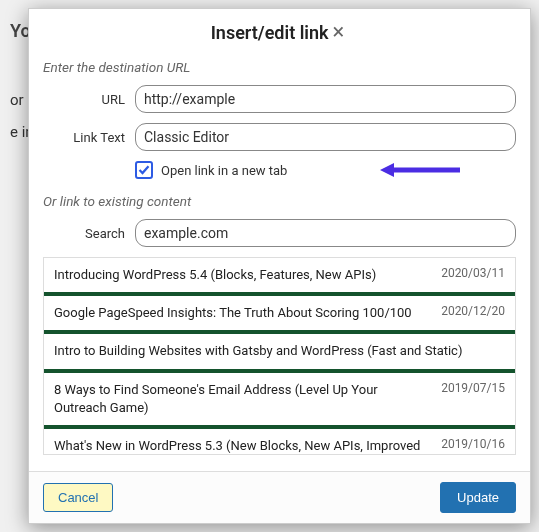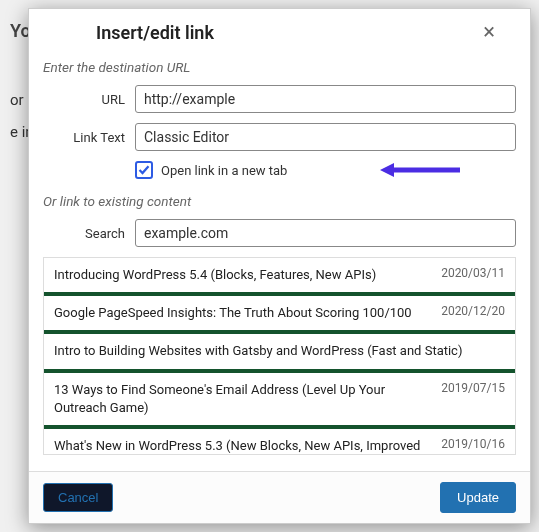--- a/index.html
+++ b/index.html
@@ -29,23 +29,22 @@
     bottom: 8px;
     background: #fff;
     border: 1px solid #ccc;
     box-shadow: 0 4px 20px rgba(0,0,0,0.4);
     display: flex;
     flex-direction: column;
   }
   .modal-header {
     padding: 12px 31px;
     display: flex;
-    justify-content: space-between;
-    align-items: center;
-    margin-left: 36px;
+    justify-content: center;
+    align-items: center;
   }
   .modal-title { font-size: 18px; font-weight: 600; color: #222; }
   .close-btn {
     font-size: 22px;
     color: #666;
     cursor: pointer;
     line-height: 1;
     padding: 0 4px;
   }
   .modal-body {
@@ -69,21 +68,21 @@
   .form-label {
     width: 92px;
     text-align: right;
     padding-right: 10px;
     font-size: 13px;
     color: #333;
   }
   .text-input {
     flex: 1;
     border: 1px solid #888;
-    border-radius: 3px;
+    border-radius: 11px;
     padding: 5px 8px;
     font-size: 14px;
     color: #333;
     font-family: inherit;
     background: #fff;
   }
   .checkbox-row {
     display: flex;
     align-items: center;
     margin-left: 92px;
@@ -136,21 +135,21 @@
     display: flex;
     justify-content: space-between;
     align-items: center;
     background: #fcfcfc;
   }
   .btn {
     padding: 6px 14px;
     border-radius: 3px;
     font-size: 13px;
     cursor: pointer;
-    background: #0f172a;
+    background: #fef9c3;
     border: 1px solid #2271b1;
     color: #2271b1;
   }
   .btn-primary {
     background: #2271b1;
     color: #fff;
     border-color: #2271b1;
     padding: 7px 16px;
   }
 </style>
@@ -210,21 +209,21 @@
           <div class="result-date">2020/03/11</div>
         </div>
         <div class="result-row">
           <div class="result-title">Google PageSpeed Insights: The Truth About Scoring 100/100</div>
           <div class="result-date">2020/12/20</div>
         </div>
         <div class="result-row">
           <div class="result-title">Intro to Building Websites with Gatsby and WordPress (Fast and Static)</div>
         </div>
         <div class="result-row">
-          <div class="result-title">13 Ways to Find Someone's Email Address (Level Up Your Outreach Game)</div>
+          <div class="result-title">8 Ways to Find Someone's Email Address (Level Up Your Outreach Game)</div>
           <div class="result-date">2019/07/15</div>
         </div>
         <div class="result-row">
           <div class="result-title">What's New in WordPress 5.3 (New Blocks, New APIs, Improved Admin UI)</div>
           <div class="result-date">2019/10/16</div>
         </div>
       </div>
   </div>
 
   <div class="modal-footer">

